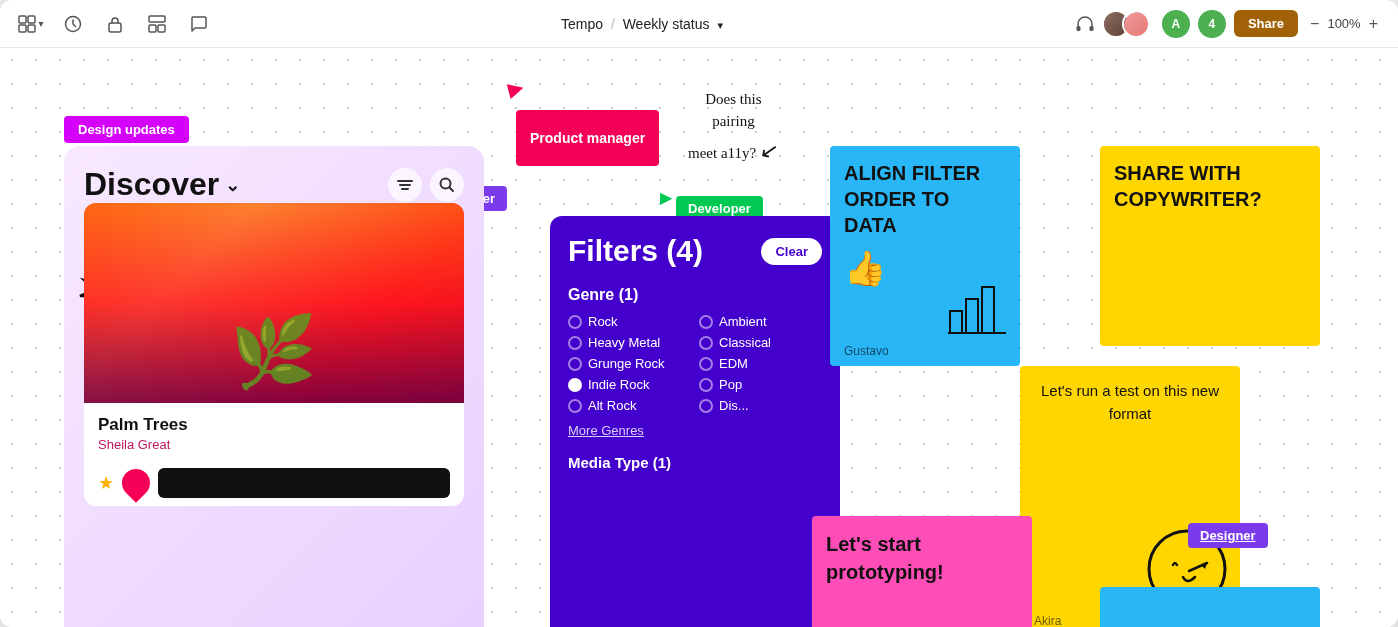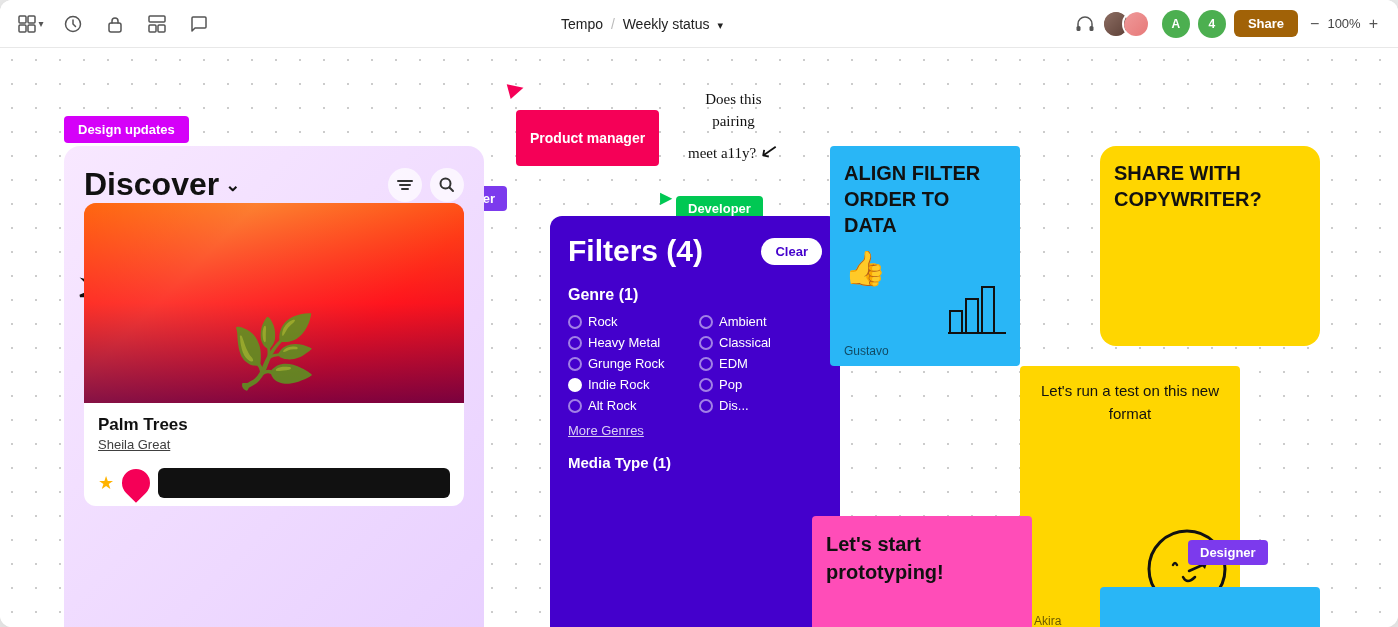--- a/index.html
+++ b/index.html
@@ -287,23 +287,22 @@
     .music-card-info {
       padding: 12px 14px 8px;
     }
     .music-card-title {
       font-size: 17px;
       font-weight: 700;
       color: #111;
     }
     .music-card-artist {
       font-size: 13px;
-      color: #404040;
+      color: #be185d;
       margin-top: 2px;
-      text-decoration: underline;
     }
     .music-card-footer {
       padding: 8px 14px;
       display: flex;
       align-items: center;
       gap: 8px;
     }
     .star { color: #FFB300; font-size: 18px; }
     .pink-shape {
       width: 28px;
@@ -424,21 +423,21 @@
     }
 
     
     .note-share {
       position: absolute;
       top: 98px;
       left: 1100px;
       width: 220px;
       height: 200px;
       background: #FFD600;
-      border-radius: 16px;
+      border-radius: 4px;
       padding: 14px;
     }
     .note-share-text {
       font-family: 'Comic Sans MS', cursive, sans-serif;
       font-size: 20px;
       font-weight: 700;
       color: #111;
       line-height: 1.3;
     }
 
@@ -464,28 +463,29 @@
       position: absolute;
       bottom: 8px;
       left: 14px;
       font-size: 12px;
       color: rgba(0,0,0,0.6);
     }
 
     
     .label-designer {
       position: absolute;
-      top: 492px;
+      top: 475px;
       left: 1188px;
       background: #7c3aed;
       color: white;
       font-size: 13px;
       font-weight: 600;
       padding: 5px 12px;
       border-radius: 4px;
+      text-decoration: underline;
     }
 
     
     .note-prototype {
       position: absolute;
       top: 468px;
       left: 812px;
       width: 220px;
       height: 148px;
       background: #ff4db8;

